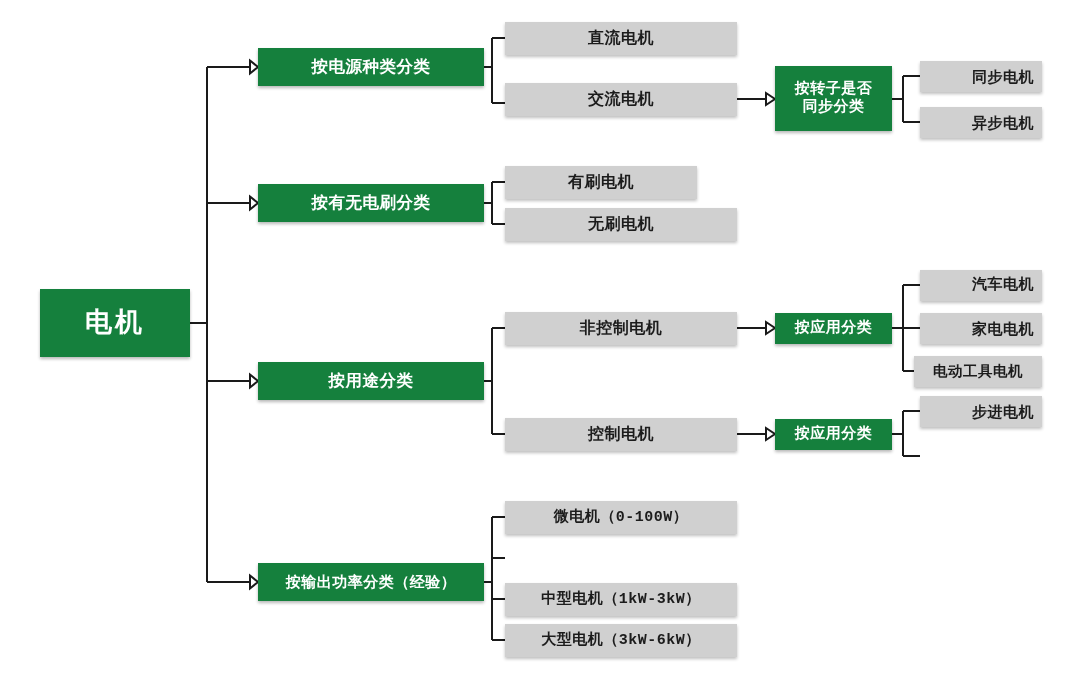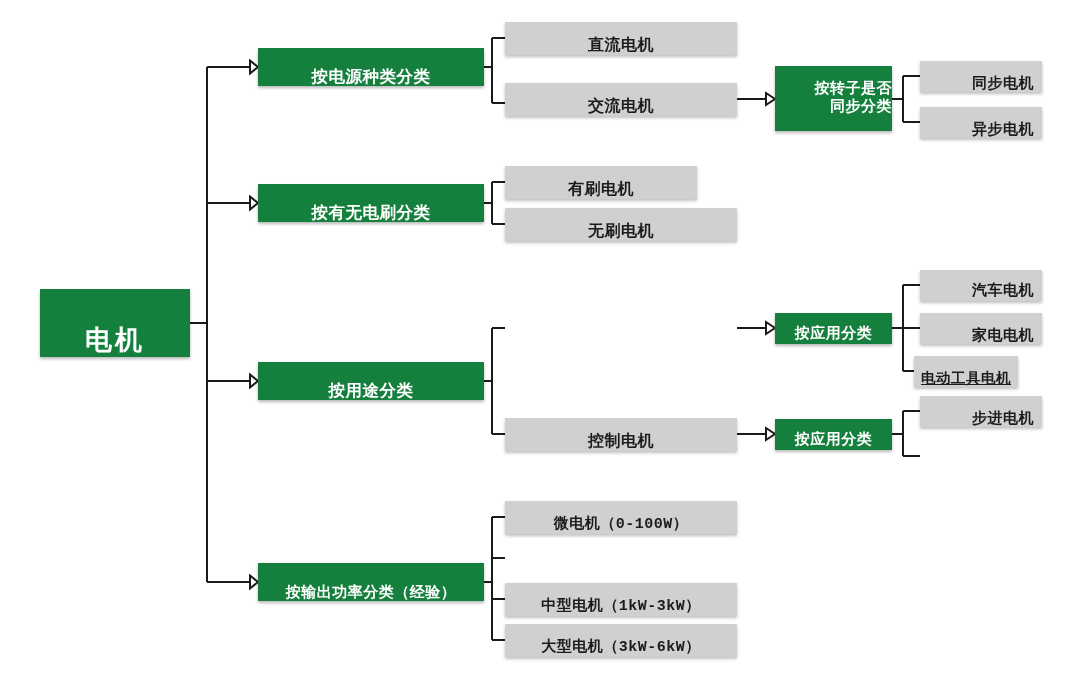--- a/index.html
+++ b/index.html
@@ -14,21 +14,21 @@
     position: relative;
     width: 1080px;
     height: 673px;
     background: #ffffff;
     overflow: hidden;
   }
   .node {
     position: absolute;
     box-sizing: border-box;
     display: flex;
-    align-items: flex-end;
+    align-items: center;
     justify-content: center;
     text-align: center;
     font-weight: bold;
     letter-spacing: 0.5px;
     line-height: 1.18;
   }
   .node.blue {
     background: #15803d;
     color: #ffffff;
     box-shadow: 0 2px 3px rgba(0,0,0,0.28);
@@ -172,38 +172,41 @@
   </div>
 
   <div class="node gray lvl3" style="left:505px; top:166px; width:192px; height:33px;">
     <span>有刷电机</span>
   </div>
 
   <div class="node gray lvl3" style="left:505px; top:208px; width:232px; height:33px;">
     <span>无刷电机</span>
   </div>
 
+  <div class="node gray lvl3" style="left:505px; top:312px; width:232px; height:33px;">
+    <span>非控制电机</span>
+  </div>
 
   <div class="node gray lvl3" style="left:505px; top:418px; width:232px; height:33px;">
     <span>控制电机</span>
   </div>
 
   <div class="node blue lvl3s" style="left:775px; top:313px; width:117px; height:31px;">
     <span>按应用分类</span>
   </div>
 
   <div class="node gray lvl4" style="left:920px; top:270px; width:122px; height:31px;font-family:Liberation Mono, monospace;">
     <span>汽车电机</span>
   </div>
 
   <div class="node gray lvl4" style="left:920px; top:313px; width:122px; height:31px;">
     <span>家电电机</span>
   </div>
 
-  <div class="node gray lvl4n" style="left:914px; top:356px; width:104px; height:31px;text-decoration:underline;">
+  <div class="node gray lvl4n" style="left:914px; top:356px; width:128px; height:31px;">
     <span>电动工具电机</span>
   </div>
 
   <div class="node blue lvl3s" style="left:775px; top:419px; width:117px; height:31px;">
     <span>按应用分类</span>
   </div>
 
   <div class="node gray lvl4" style="left:920px; top:396px; width:122px; height:31px;">
     <span>步进电机</span>
   </div>

